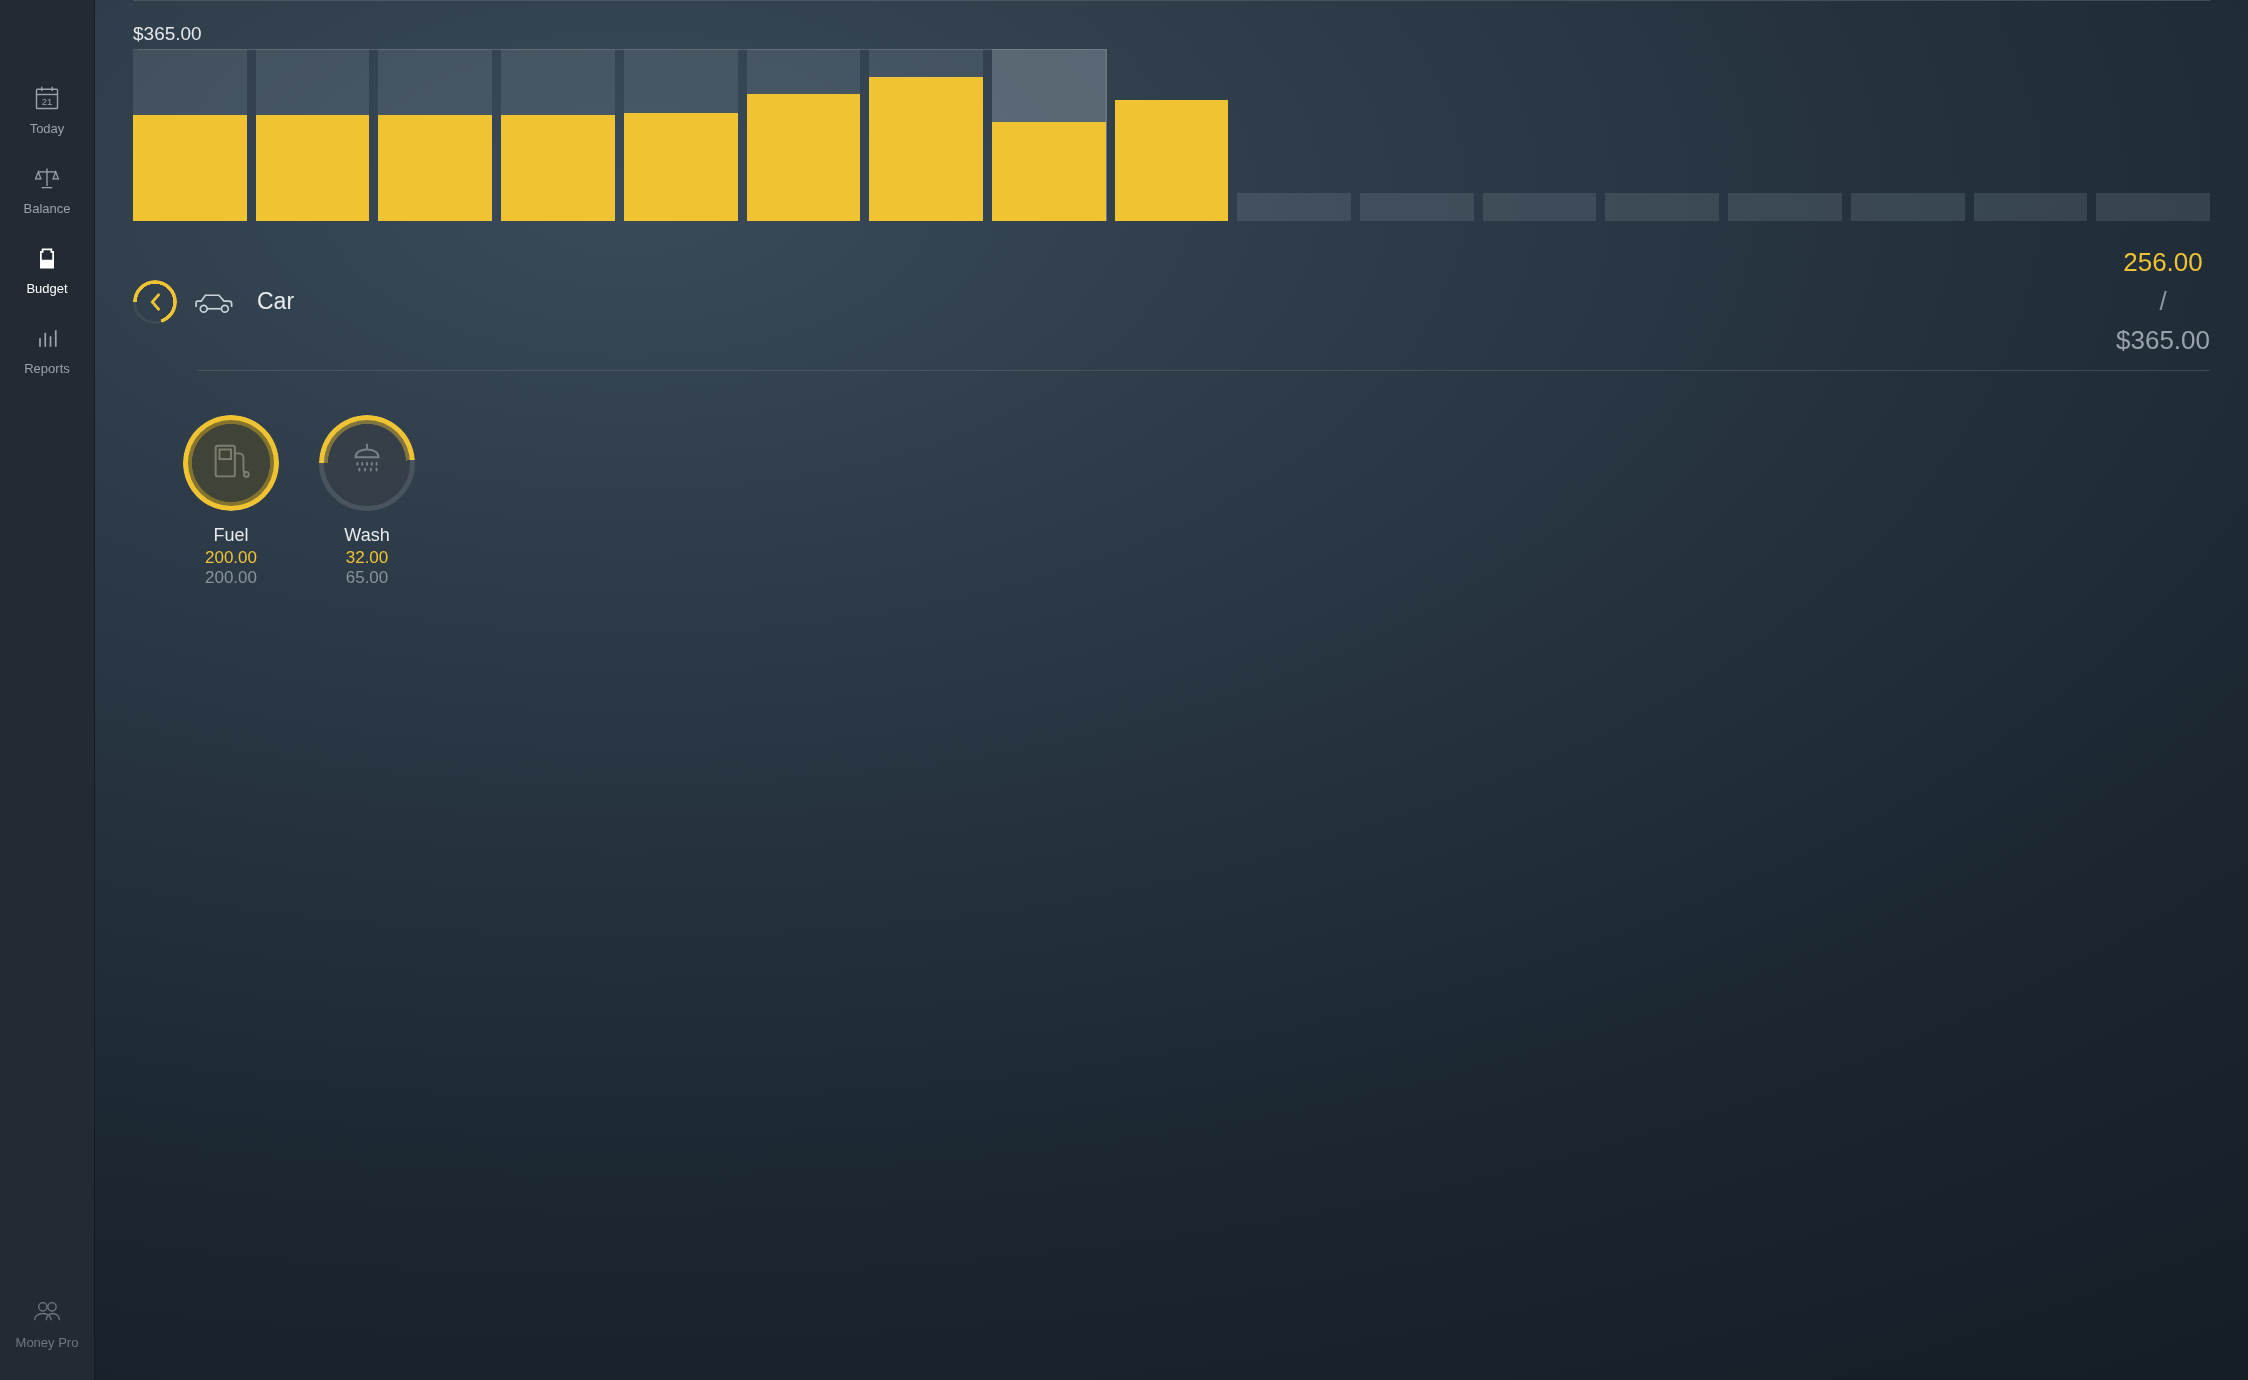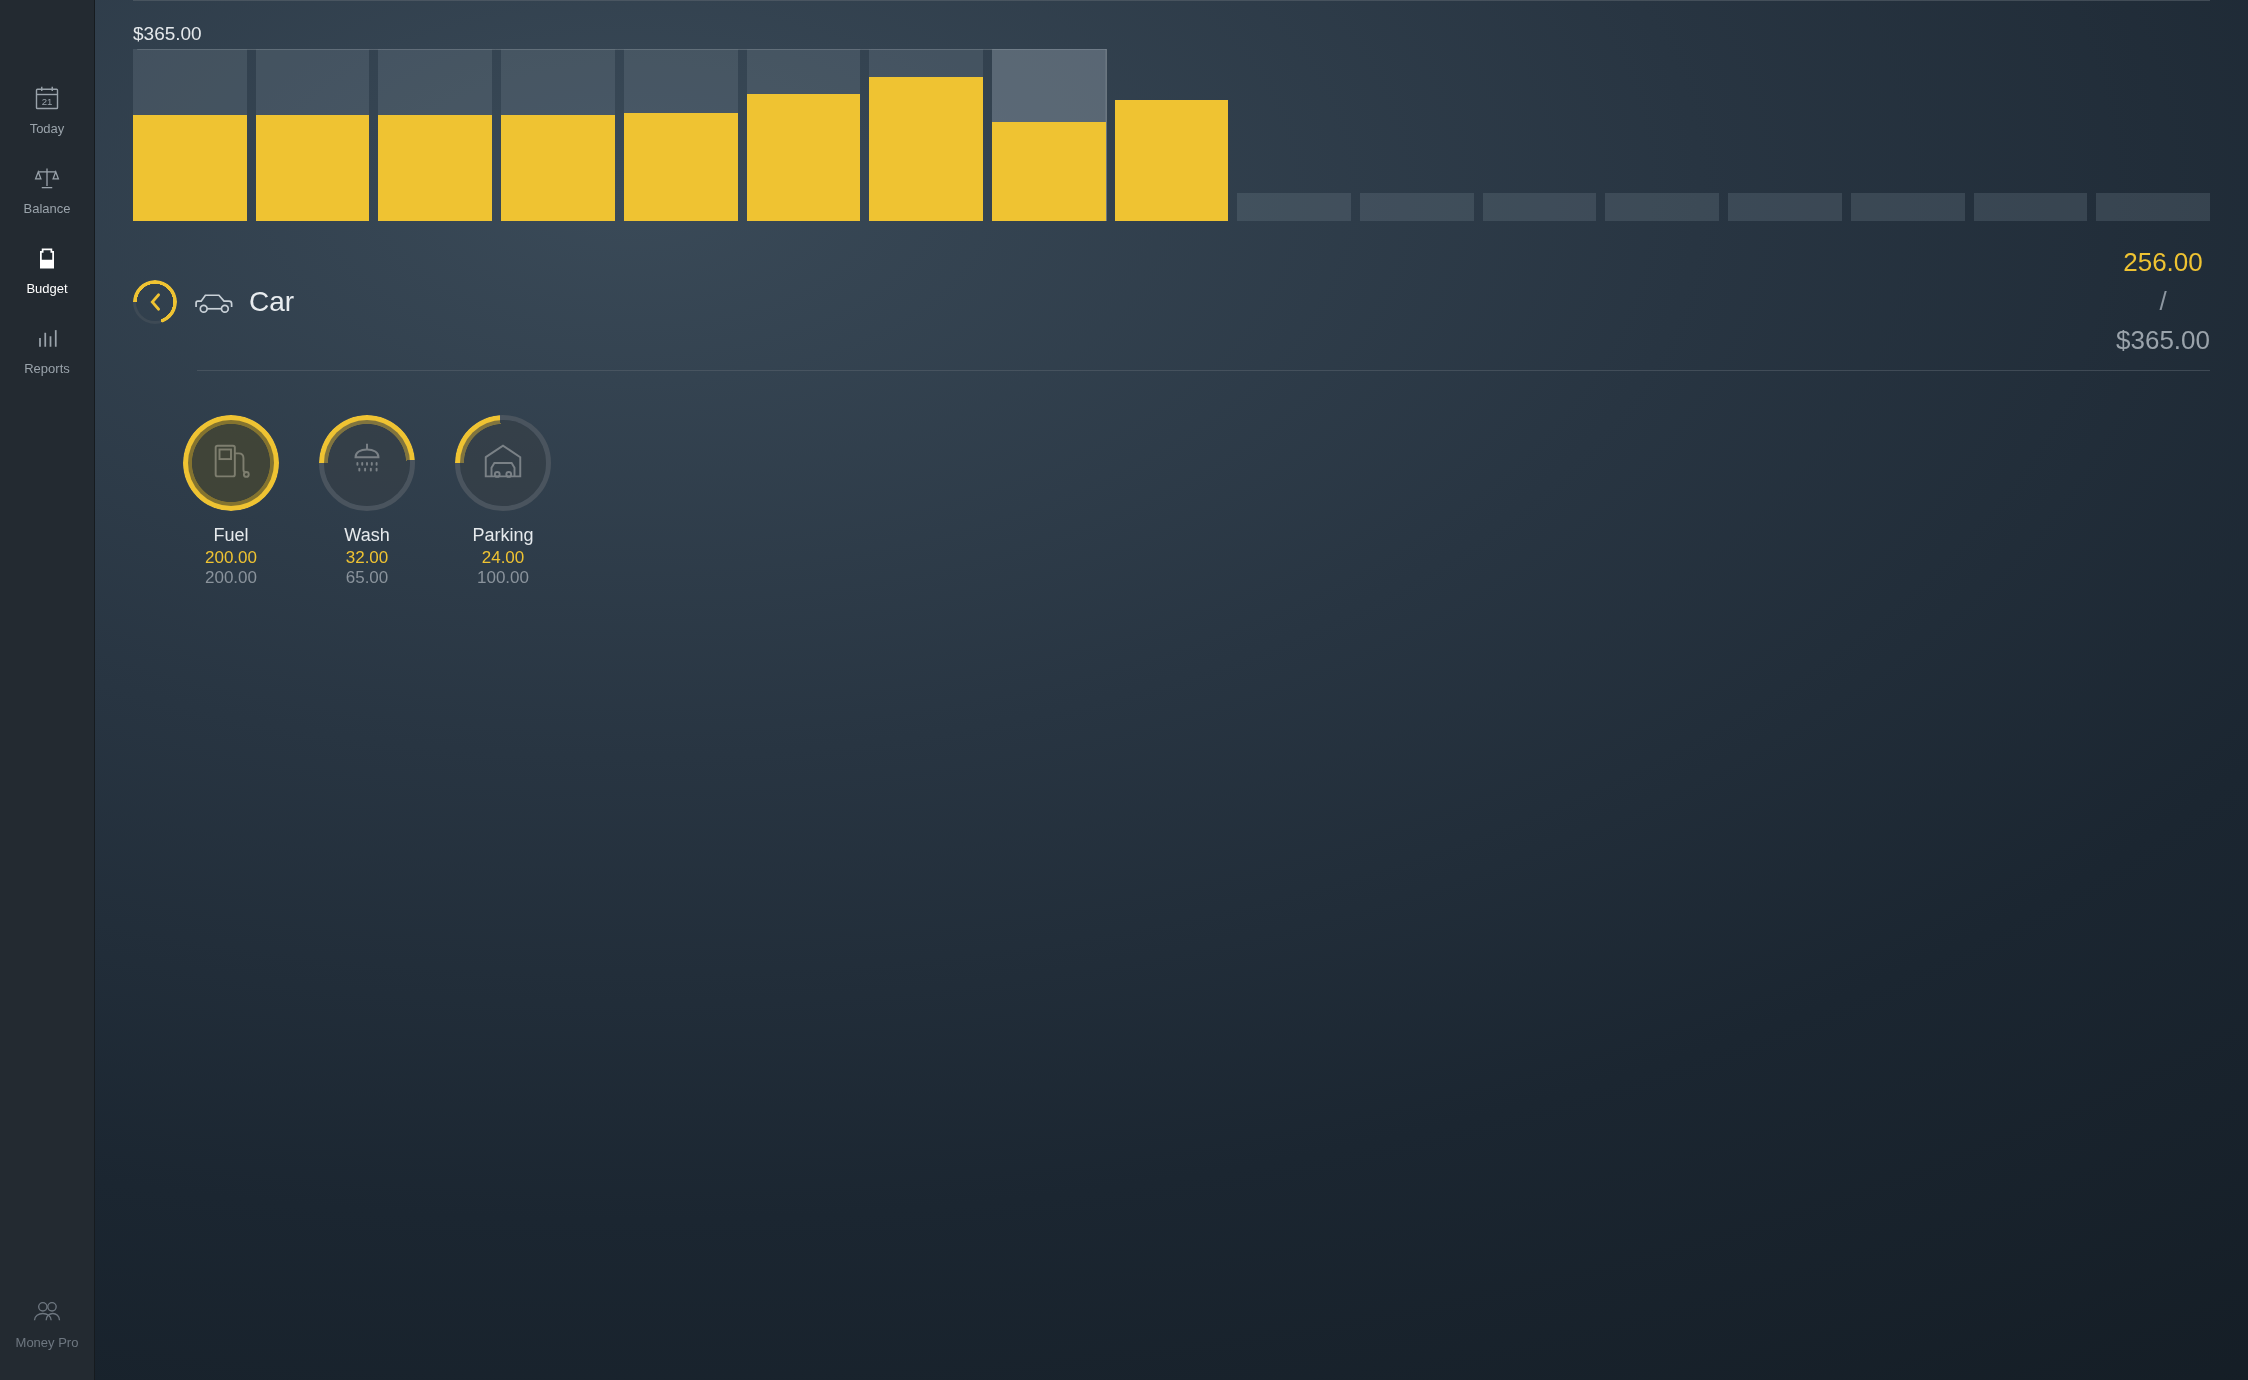--- a/index.html
+++ b/index.html
@@ -161,21 +161,21 @@
     position:absolute;inset:0;border-radius:50%;
     background:conic-gradient(#efc332 0 252deg, transparent 252deg 360deg);
     -webkit-mask:radial-gradient(circle, transparent 58%, #000 59%);
             mask:radial-gradient(circle, transparent 58%, #000 59%);
     transform:rotate(-90deg);
   }
   .back-btn svg{width:14px;height:20px;z-index:2; stroke:#efc332;}
   .car-ico{ color:#c9d1d8;}
   .car-ico svg{ width:44px; height:28px; display:block;}
   .cat-name{
-    font-size:28px; color:#e8ecef;
+    font-size:23px; color:#e8ecef;margin-left:8px;
   }
   .cat-spend{
     margin-left:auto;
     font-size:26px;
     display:flex; gap:8px; align-items:center;flex-direction:column;
   }
   .cat-spend .actual{ color:#efc332;}
   .cat-spend .sep{ color:#8d97a1;}
   .cat-spend .budget{ color:#9aa3ab;}
   .hr2{ height:1px; background:#5c6670; opacity:.5; margin-left:64px;}
@@ -418,32 +418,16 @@
                   <line x1="22" y1="32" x2="22" y2="34"></line>
                   <line x1="28" y1="32" x2="28" y2="34"></line>
                   <line x1="34" y1="32" x2="34" y2="34"></line>
                 </g>
               </svg></span>
       </div>
       <div class="title">Wash</div>
       <div class="a">32.00</div>
       <div class="b">65.00</div>
         </div>
-        <div class="bubble">
-          <div class="ring ">
-        <div class="track"></div>
-        <div class="arc" style="background:conic-gradient(#efc332 0 86.39999999999999deg, transparent 86.39999999999999deg 360deg);"></div>
-        <div class="fill"></div>
-        <span><svg class="icon" viewBox="0 0 48 48">
-                <path d="M6 20 L24 8 L42 20 V40 H6z"></path>
-                <path d="M12 40v-9l3-5h18l3 5v9"></path>
-                <circle cx="18" cy="38" r="2.5"></circle>
-                <circle cx="30" cy="38" r="2.5"></circle>
-              </svg></span>
-      </div>
-      <div class="title">Parking</div>
-      <div class="a">24.00</div>
-      <div class="b">100.00</div>
-        </div>
       </div>
 
   </div>
 </div>
 
 </body></html>

